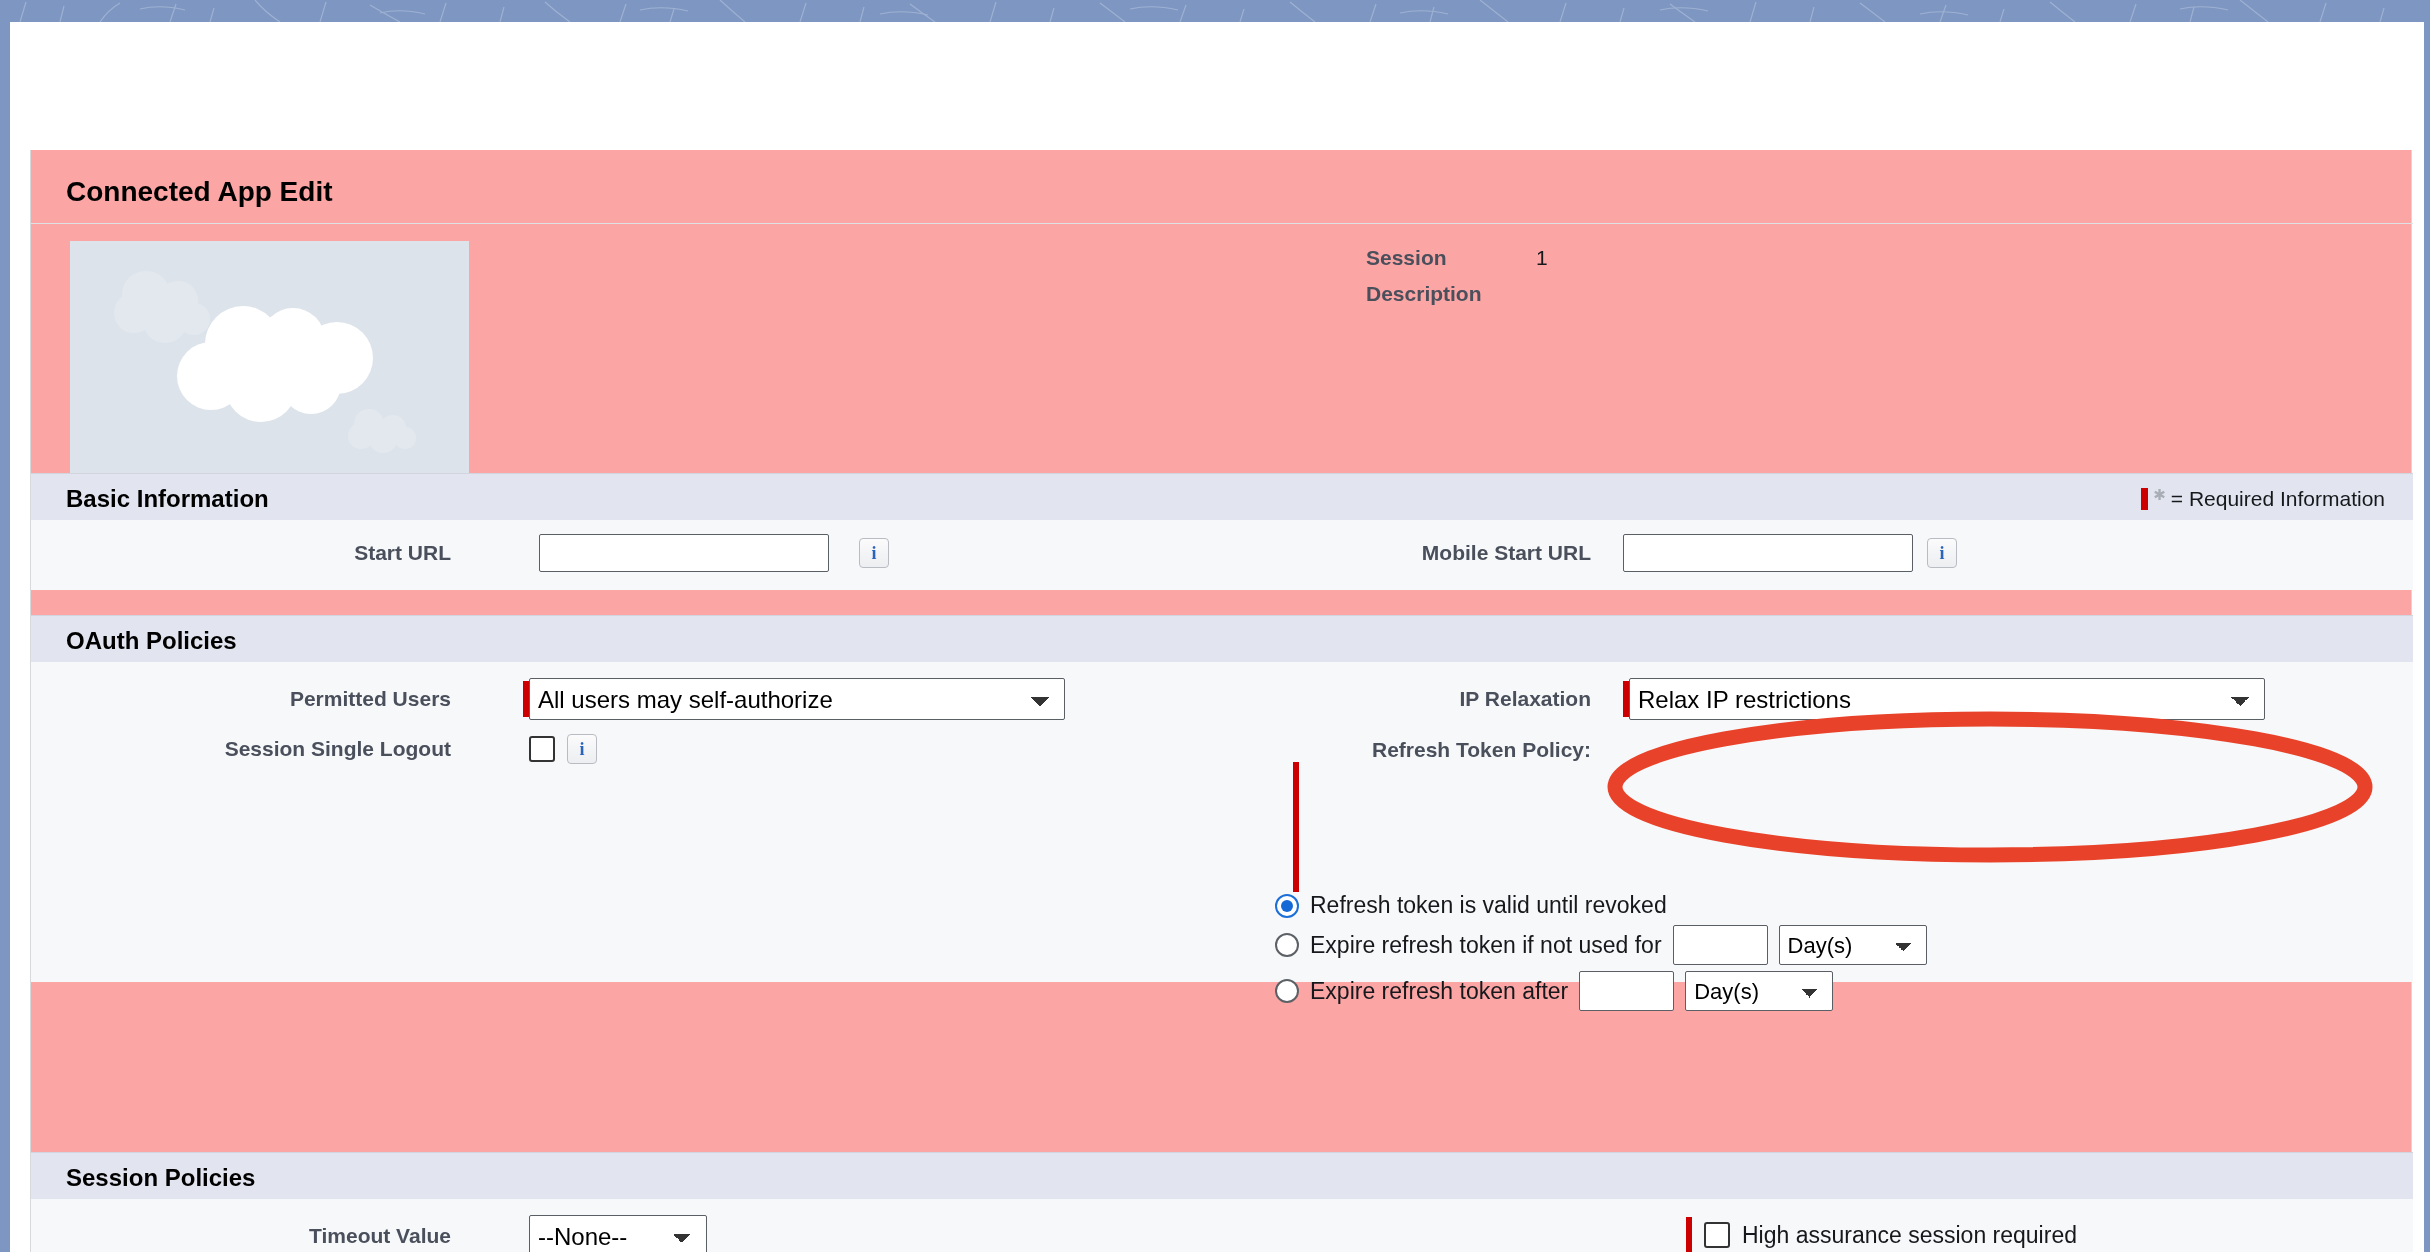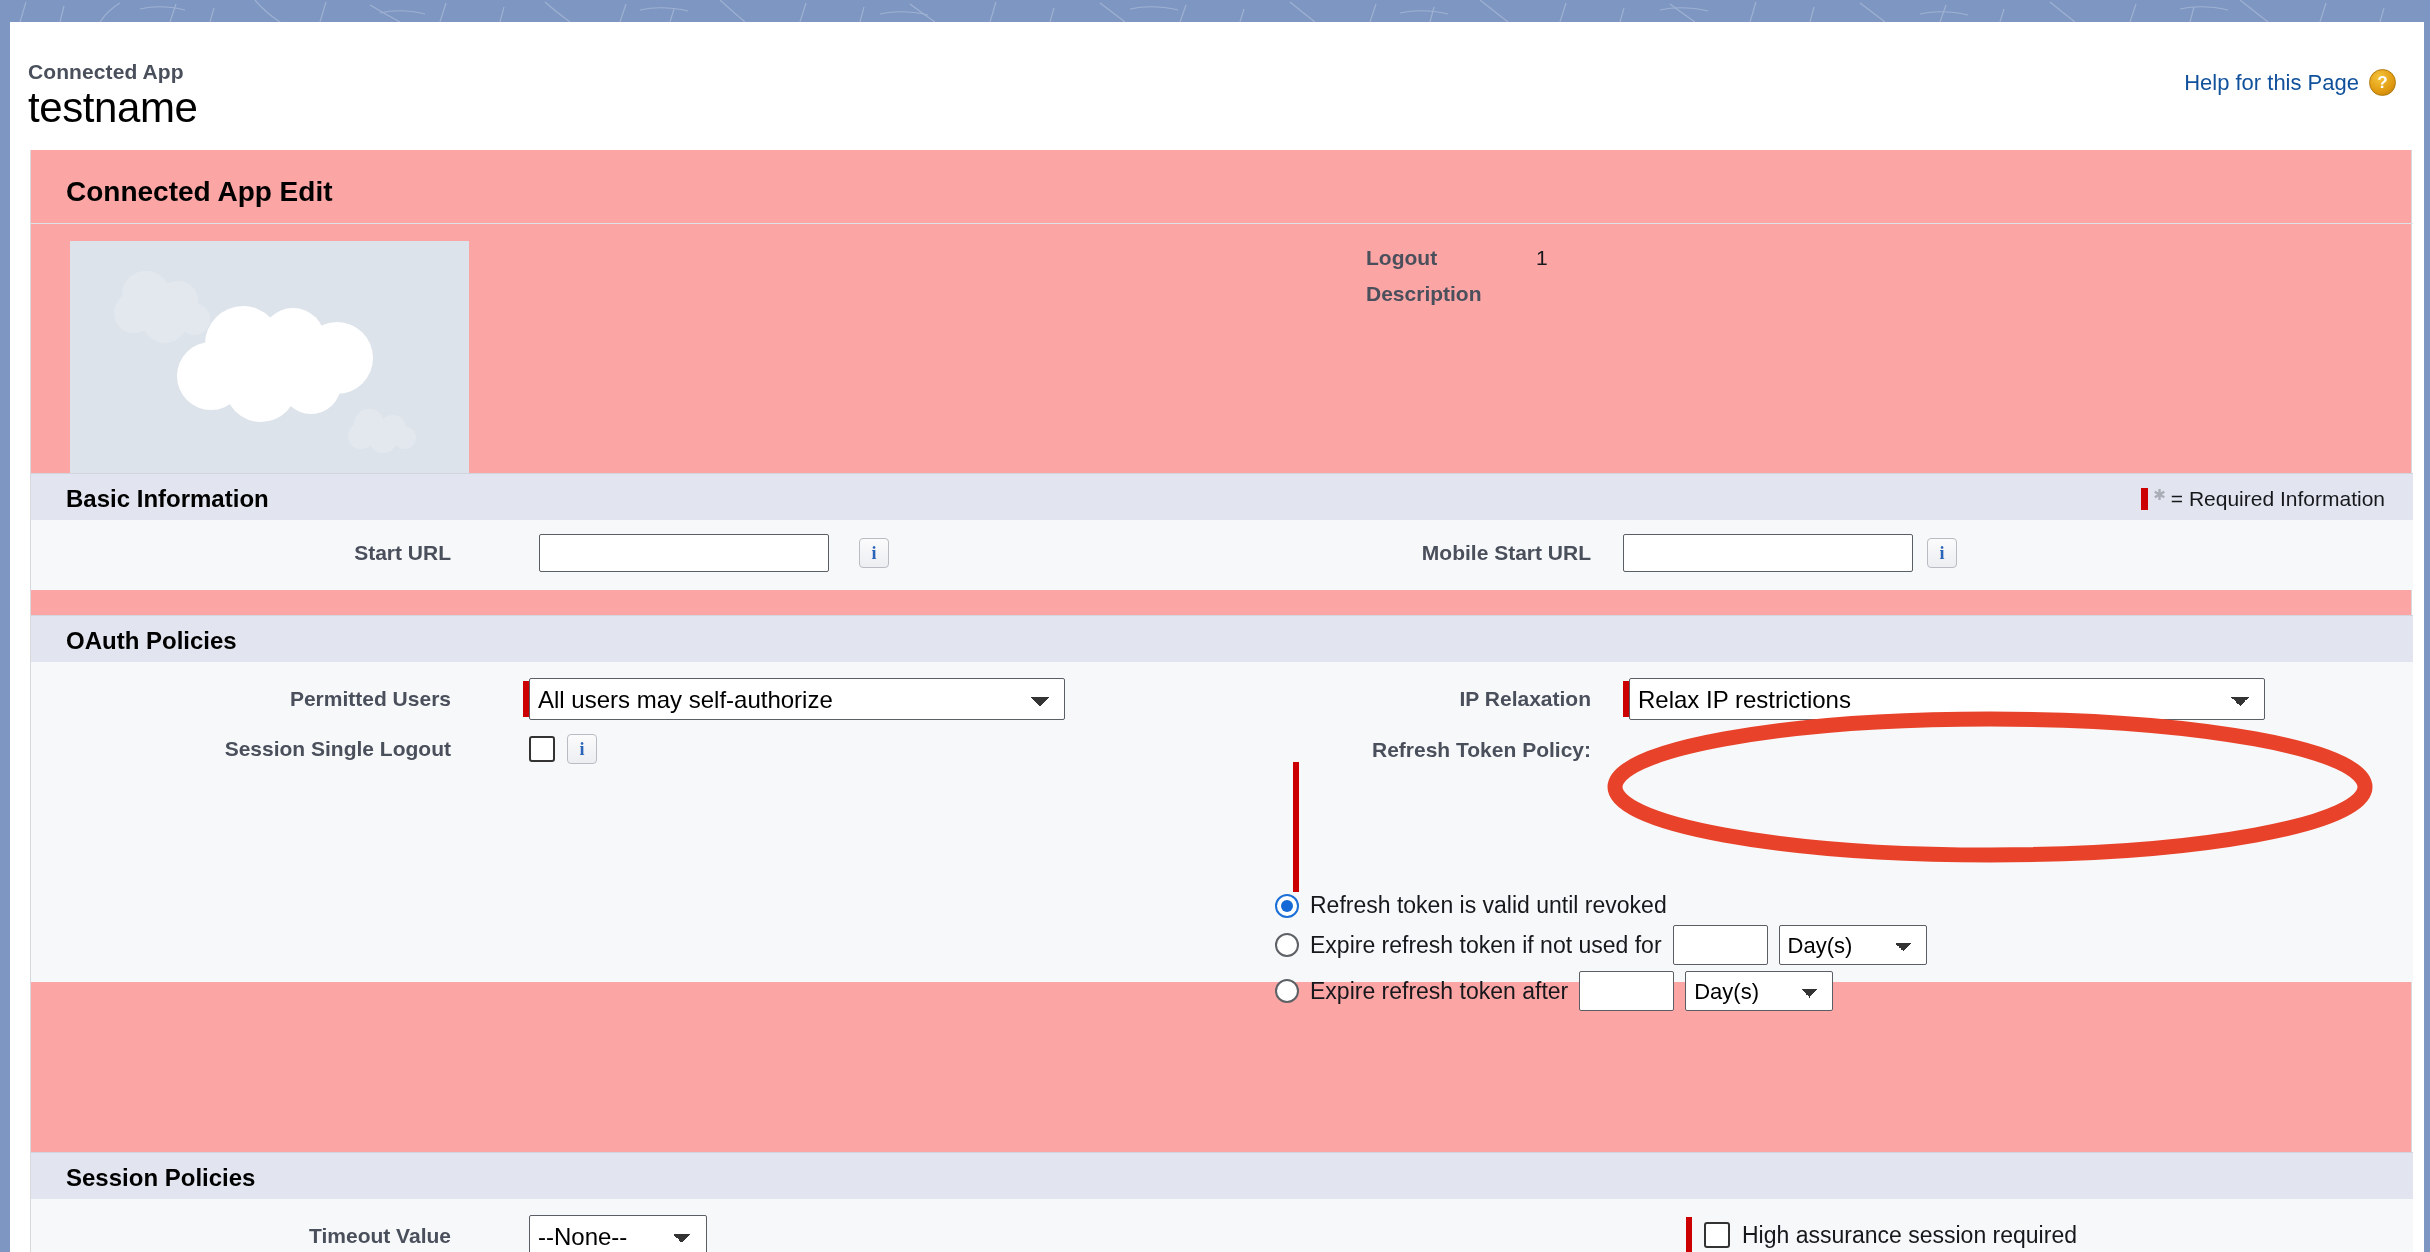--- a/index.html
+++ b/index.html
@@ -271,28 +271,20 @@
                M880 14 Q902 9 928 15 M1130 9 Q1152 4 1178 10 M1400 13 Q1422 8 1448 14
                M1660 10 Q1682 5 1708 11 M1920 14 Q1942 9 1968 15 M2180 9 Q2202 4 2228 10"></path>
     </g>
   </svg>
 </div>
 <div id="banner-left-edge"></div>
 <div id="banner-right-edge"></div>
 
 <div id="page-sheet">
 
-  <div id="page-header">
-    <div id="app-kicker">Connected App</div>
-    <div id="app-title">testname</div>
-    <div id="help-link-wrap">
-      <span class="help-text">Help for this Page</span>
-      <span class="help-icon">?</span>
-    </div>
-  </div>
 
   <div id="panel-top-bar"></div>
 
   <div id="main-panel">
 
     <div id="panel-title">Connected App Edit</div>
     <div id="panel-title-rule"></div>
 
     <div id="logo-row">
 
@@ -323,21 +315,21 @@
               <circle cx="48" cy="22" r="13"></circle>
             <circle cx="16" cy="30" r="13"></circle>
               <circle cx="38" cy="33" r="14"></circle>
             <circle cx="60" cy="32" r="11"></circle>
           </g>
         </svg>
       </div>
 
       <div id="version-block">
         <div class="vb-row">
-          <div class="vb-label">Logout</div>
+          <div class="vb-label">Session</div>
           <div class="vb-value">1</div>
         </div>
         <div class="vb-row">
           <div class="vb-label">Description</div>
           <div class="vb-value"></div>
         </div>
       </div>
     </div>
 
     <div class="section-head" style="top:323px;">

